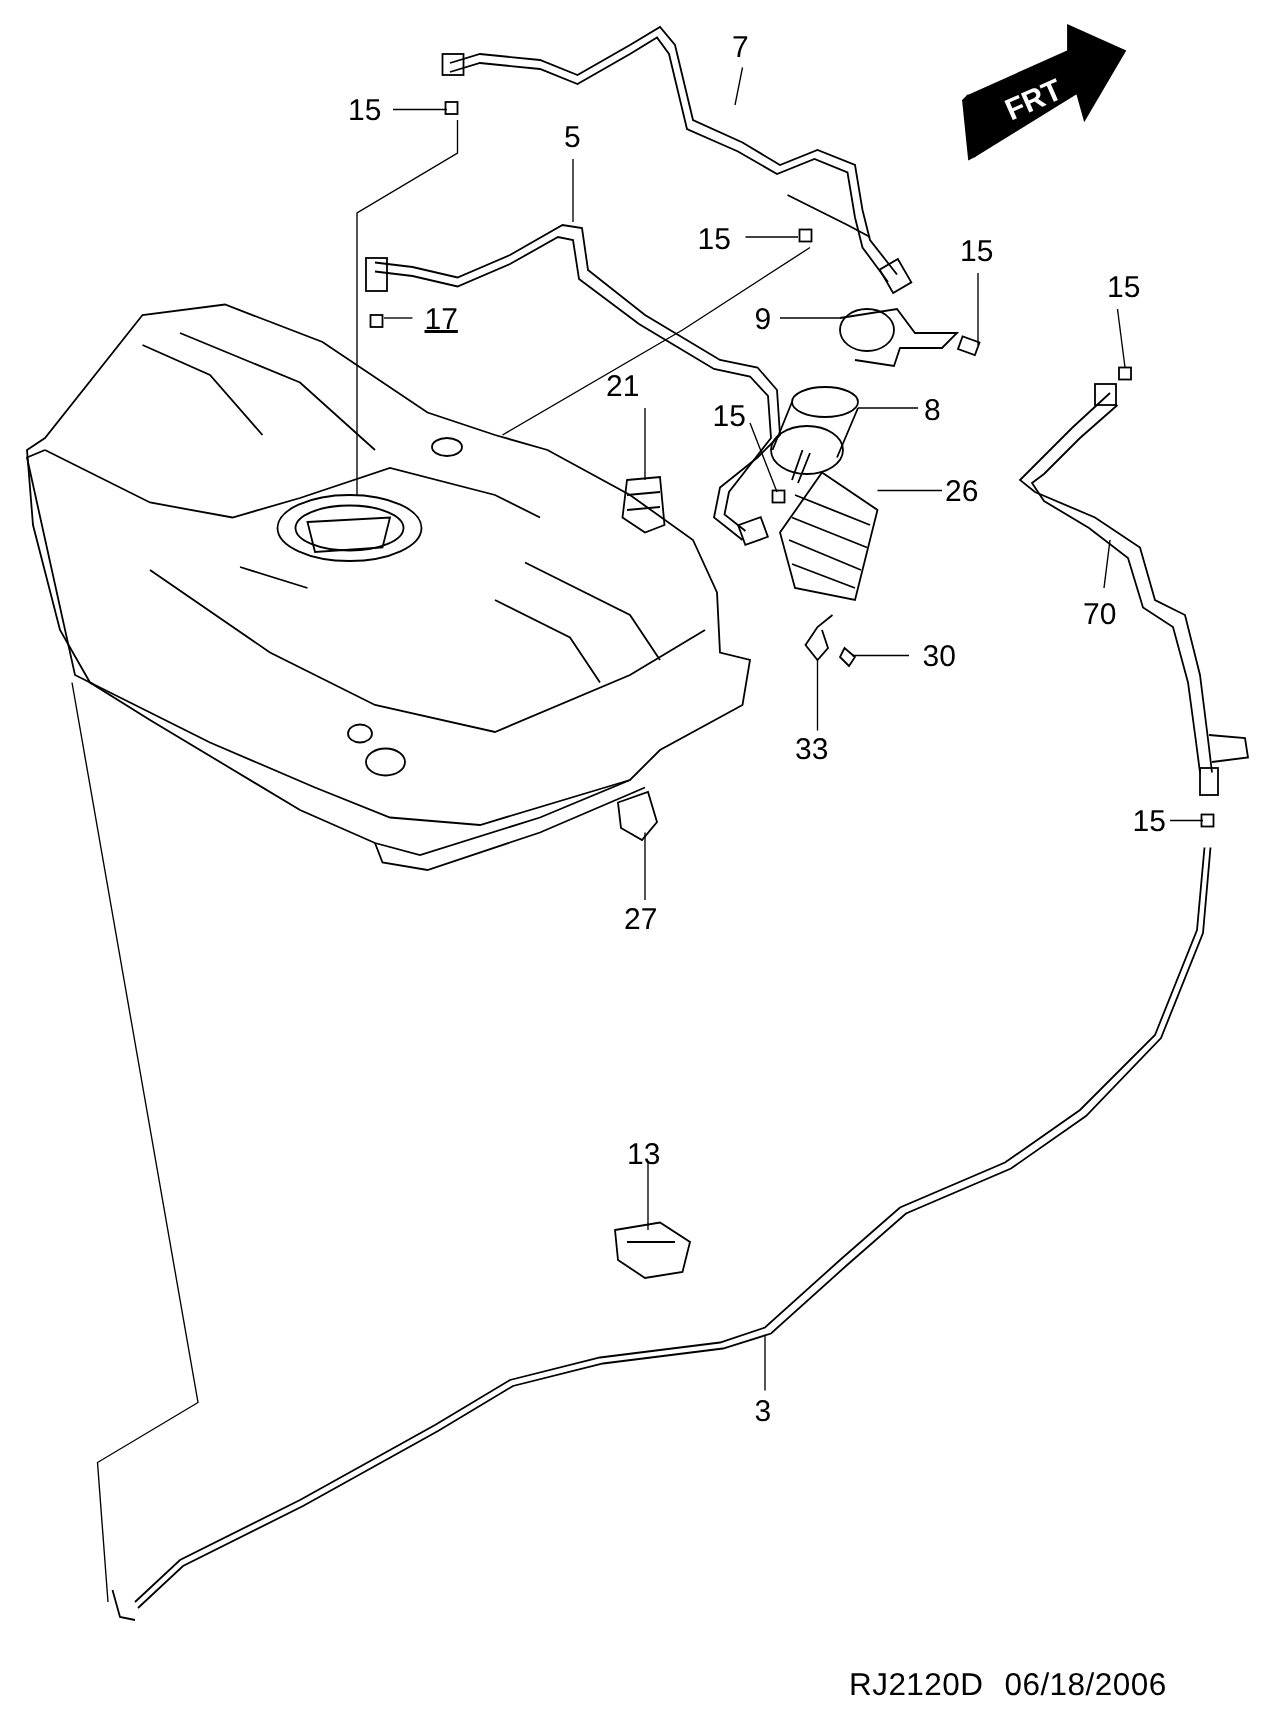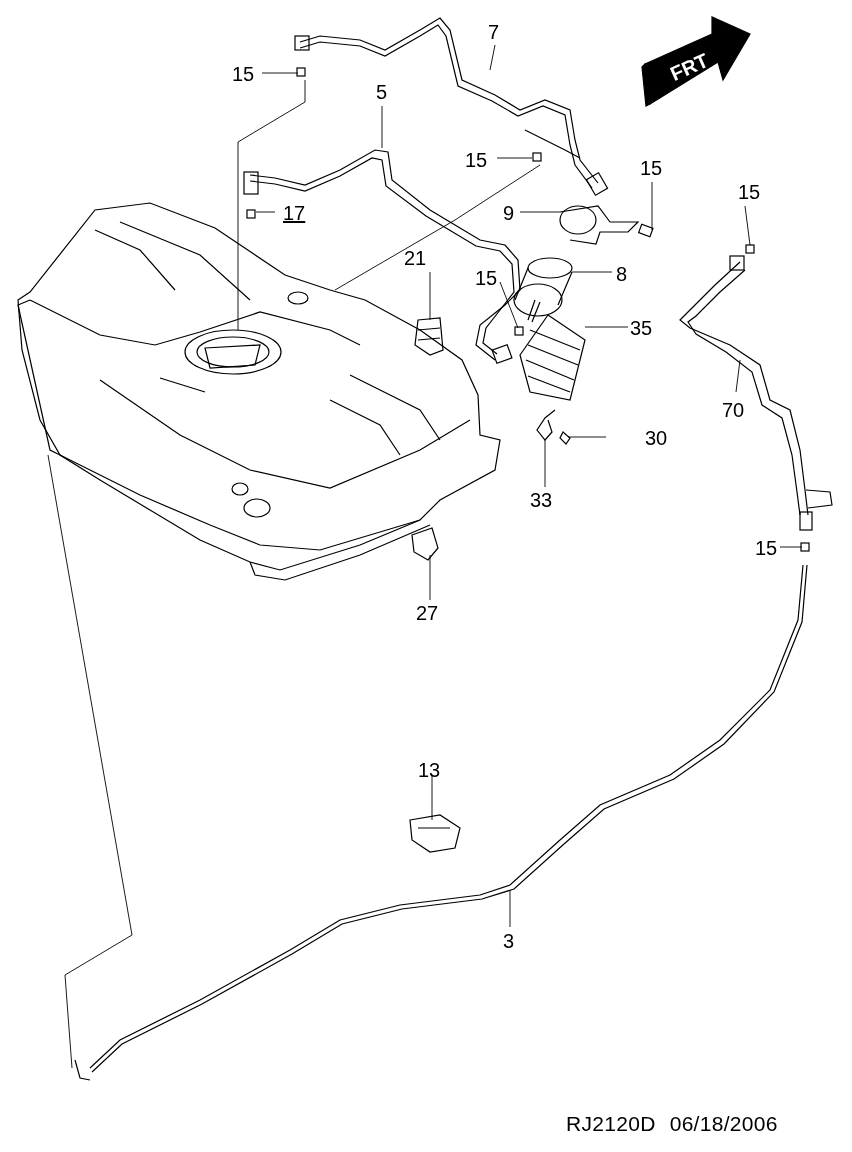--- a/index.html
+++ b/index.html
@@ -134,23 +134,23 @@
 <div class="callout" style="left:488px;top:22px;">7</div>
 <div class="callout" style="left:376px;top:82px;">5</div>
 <div class="callout" style="left:465px;top:150px;">15</div>
 <div class="callout" style="left:640px;top:158px;">15</div>
 <div class="callout" style="left:738px;top:182px;">15</div>
 <div class="callout" style="left:283px;top:203px;text-decoration:underline;">17</div>
 <div class="callout" style="left:503px;top:203px;">9</div>
 <div class="callout" style="left:404px;top:248px;">21</div>
 <div class="callout" style="left:475px;top:268px;">15</div>
 <div class="callout" style="left:616px;top:264px;">8</div>
-<div class="callout" style="left:630px;top:318px;">35</div>
+<div class="callout" style="left:630px;top:318px;">26</div>
 <div class="callout" style="left:722px;top:400px;">70</div>
-<div class="callout" style="left:645px;top:428px;">30</div>
+<div class="callout" style="left:615px;top:428px;">30</div>
 <div class="callout" style="left:530px;top:490px;">33</div>
 <div class="callout" style="left:755px;top:538px;">15</div>
 <div class="callout" style="left:416px;top:603px;">27</div>
 <div class="callout" style="left:418px;top:760px;">13</div>
 <div class="callout" style="left:503px;top:931px;">3</div>
 
 <div class="footer">
   <span>RJ2120D</span><span>06/18/2006</span>
 </div>
 

